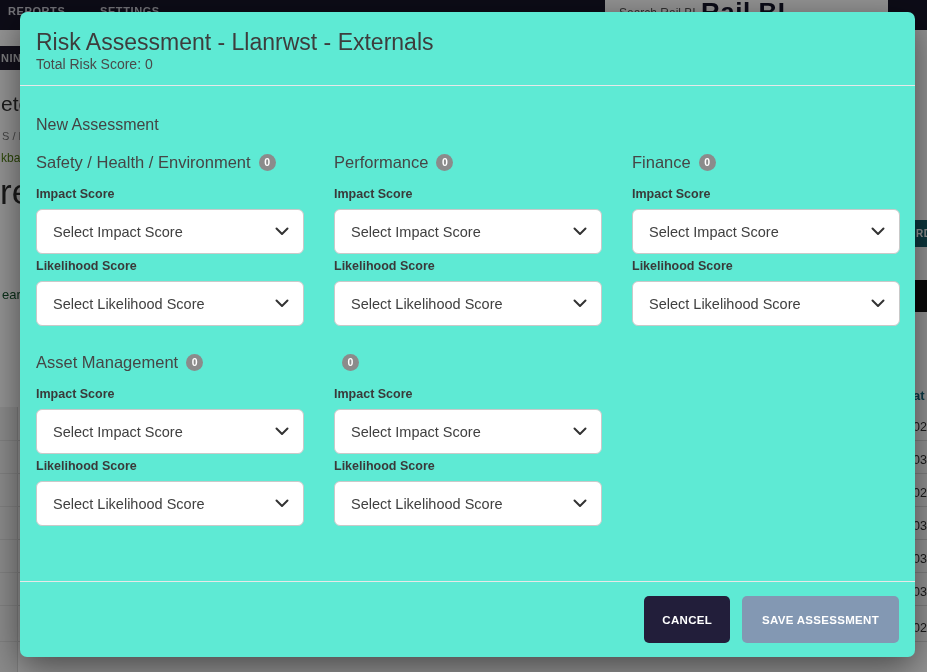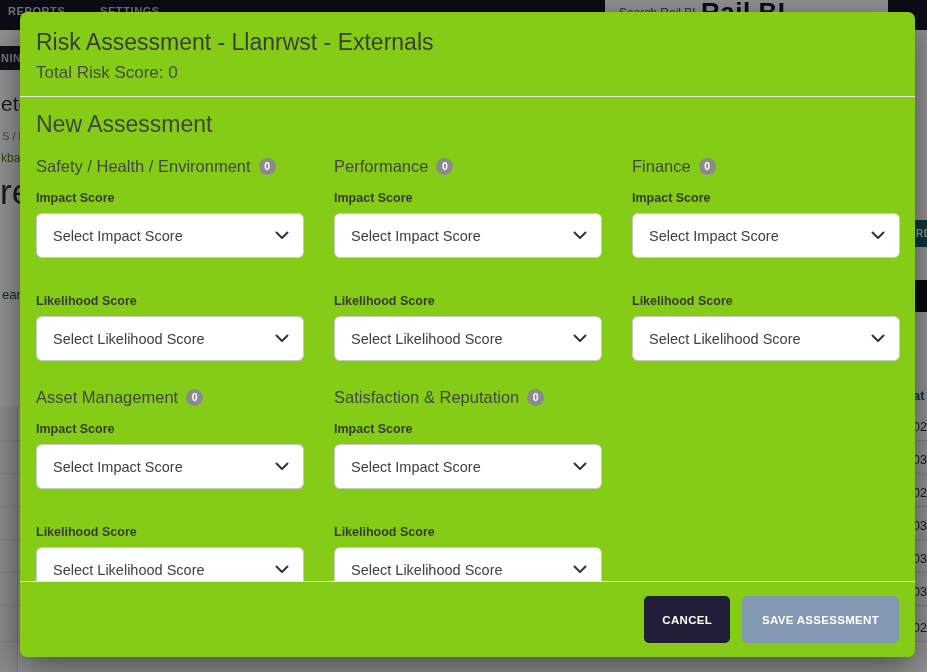--- a/index.html
+++ b/index.html
@@ -31,38 +31,38 @@
   .side-tint { position: absolute; left: 0; top: 407px; bottom: 0; width: 18px; background: #efefef; border-right: 1px solid #d9d9d9; }
   .rowline { position: absolute; left: 0; right: 0; height: 1px; background: #dcdcdc; }
   .btn-rd { position: absolute; left: 912px; top: 220px; width: 40px; height: 27px; background: #17606c; border-radius: 3px; color: #fff; font-size: 10px; font-weight: bold; line-height: 27px; padding-left: 4px; letter-spacing: .5px; }
   .black-bar { position: absolute; left: 908px; top: 280px; width: 30px; height: 32px; background: #121212; }
   .num-cell { position: absolute; left: 913px; font-size: 12.5px; color: #333; }
   .overlay { position: absolute; inset: 0; background: rgba(0,0,0,0.42); z-index: 2; }
 
   
   .modal {
     position: absolute; left: 20px; top: 12px; width: 895px; height: 645px;
-    background: #84cc16; border-radius: 7px; z-index: 5;
+    background: #5eead4; border-radius: 7px; z-index: 5;
     box-shadow: 0 10px 35px rgba(0,0,0,.5);
     display: flex; flex-direction: column;
   }
   .modal-header { padding: 17px 16px 13px; border-bottom: 1px solid #e8e8e8; }
   .modal-title { font-size: 23px; font-weight: normal; color: #3d3d3d; }
-  .modal-subtitle { font-size: 17px; color: #4a4a4a; margin-top: 7px; }
+  .modal-subtitle { font-size: 14px; color: #4a4a4a; }
   .modal-body { flex: 1; padding: 14px 16px 0; overflow: hidden; }
-  .section-title { font-size: 23px; font-weight: normal; color: #444; }
+  .section-title { font-size: 16px; font-weight: normal; color: #444; margin-top: 16px; }
   .grid { display: grid; grid-template-columns: 268px 268px 268px; column-gap: 30px; row-gap: 26px; margin-top: 18px; }
   .cat-heading { display: flex; align-items: center; height: 20px; font-size: 16.5px; color: #464646; }
   .badge {
     display: inline-flex; align-items: center; justify-content: center;
     width: 17px; height: 17px; border-radius: 50%; background: #8b8b8b;
     color: #fff; font-size: 10.5px; font-weight: bold; margin-left: 8px; flex: 0 0 auto;
   }
   .field-label { font-size: 12.5px; font-weight: bold; color: #3a3a3a; margin: 15px 0 8px; }
-  .field.likelihood .field-label { margin-top: 36px; }
+  .field.likelihood .field-label { margin-top: 5px; }
   .select {
     height: 45px; border: 1px solid #c9c9c9; border-radius: 6px; background: #fff;
     display: flex; align-items: center; justify-content: space-between;
     padding: 0 14px 0 16px; font-size: 14.5px; color: #404040; cursor: pointer;
   }
   .chev { flex: 0 0 auto; margin-left: 8px; }
   .modal-footer {
     border-top: 1px solid #e8e8e8; padding: 14px 16px;
     display: flex; justify-content: flex-end; align-items: center; gap: 12px;
   }
@@ -221,21 +221,20 @@
         <span>Select Likelihood Score</span>
         <svg class="chev" width="14" height="9" viewBox="0 0 14 9">
                 <polyline points="1.5,1.5 7,7 12.5,1.5" fill="none" stroke="#333" stroke-width="2" stroke-linecap="round" stroke-linejoin="round"></polyline>
               </svg>
       </div>
     </div>
   </div>
 
   <div class="card">
     <div class="cat-heading">
-      <span>Satisfaction &amp; Reputation</span>
       <span class="badge">0</span>
     </div>
     <div class="field impact">
       <div class="field-label">Impact Score</div>
       <div class="select" role="combobox">
         <span>Select Impact Score</span>
         <svg class="chev" width="14" height="9" viewBox="0 0 14 9">
                 <polyline points="1.5,1.5 7,7 12.5,1.5" fill="none" stroke="#333" stroke-width="2" stroke-linecap="round" stroke-linejoin="round"></polyline>
               </svg>
       </div>

